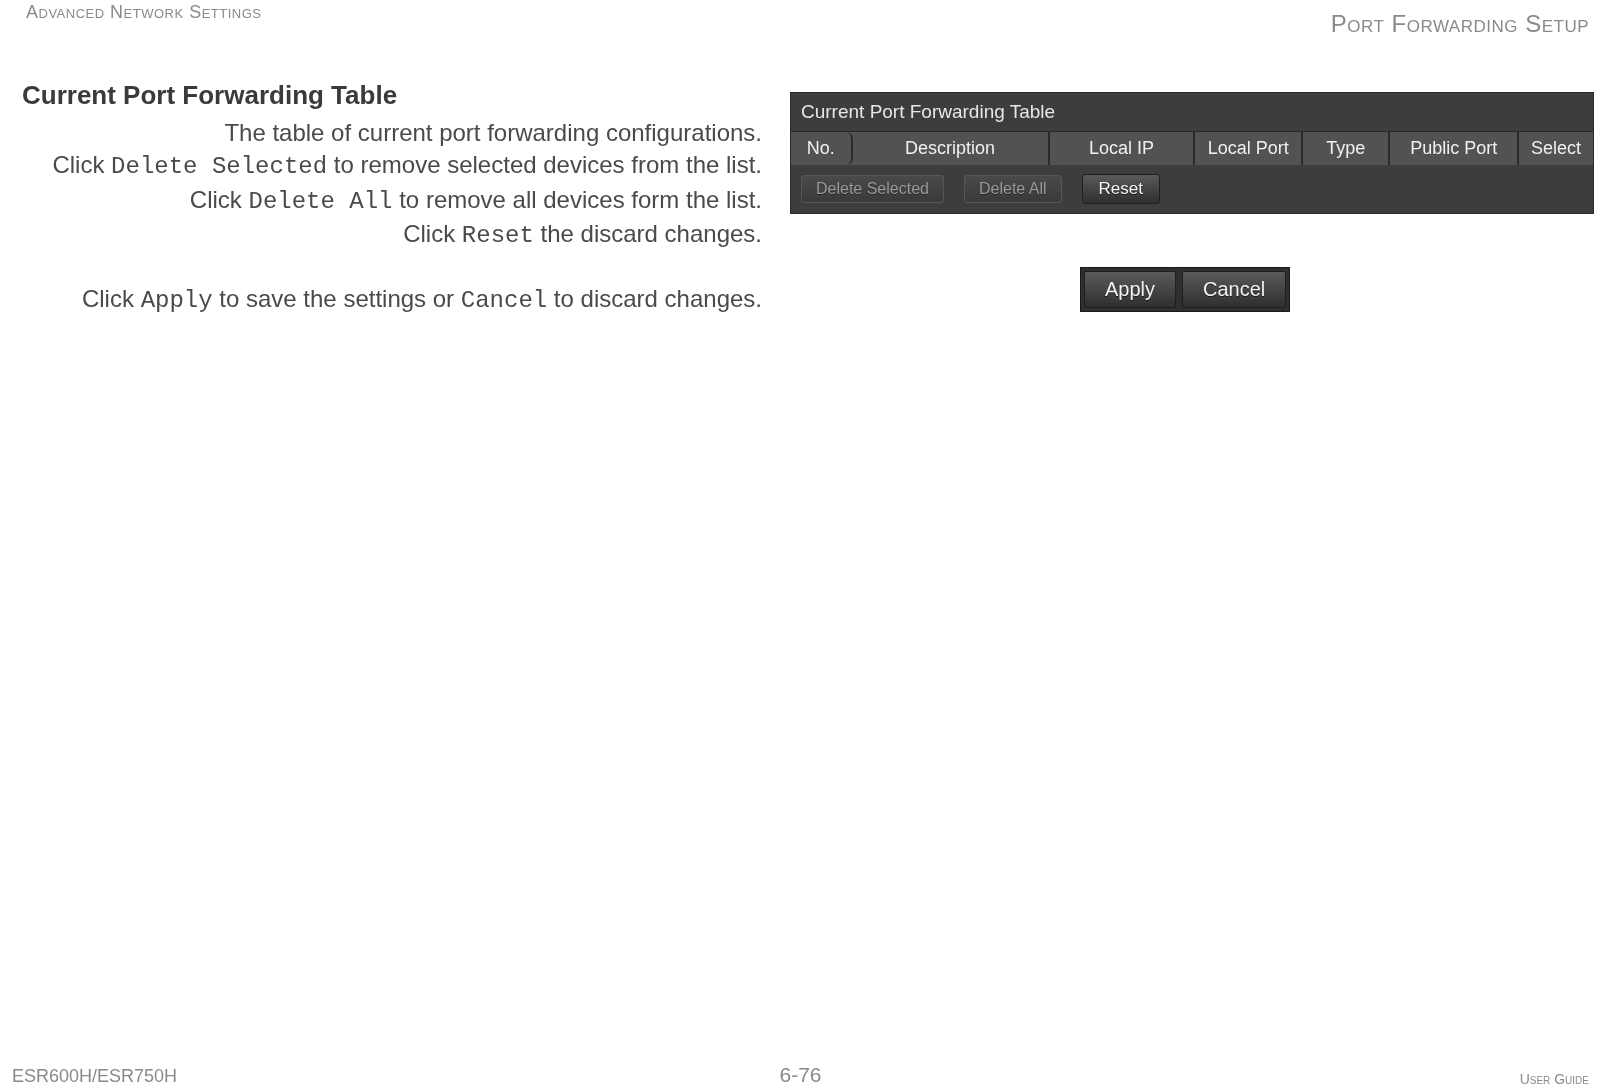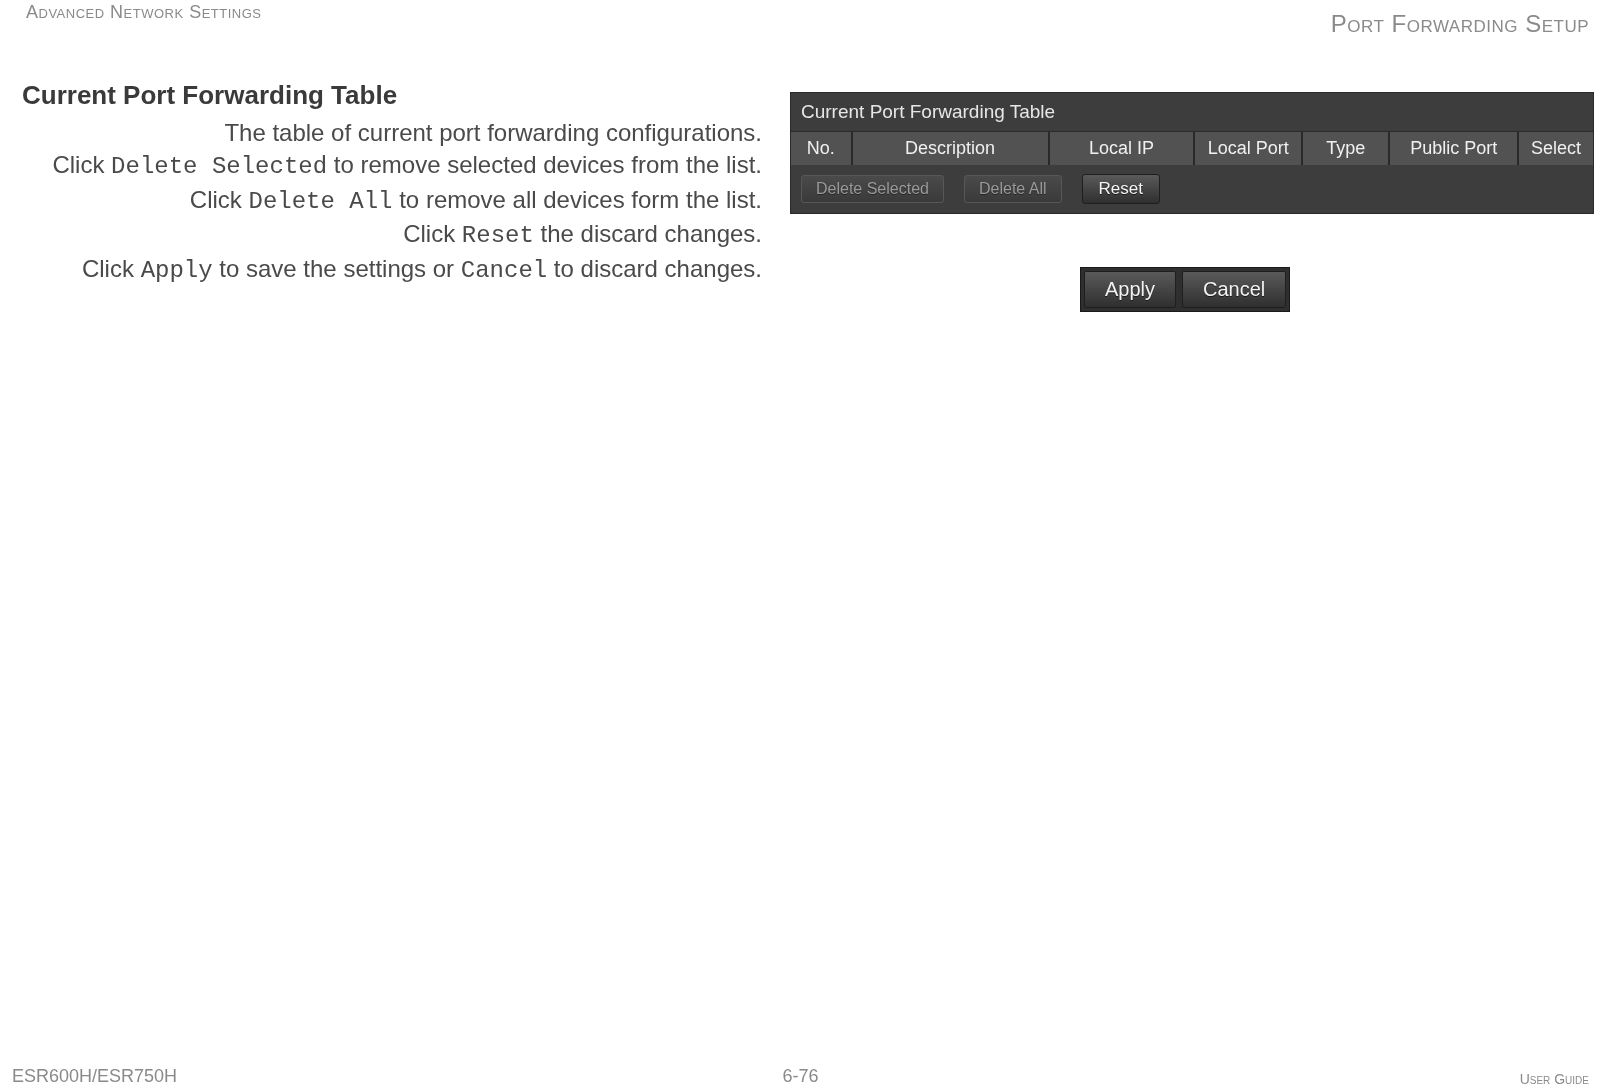--- a/index.html
+++ b/index.html
@@ -48,21 +48,21 @@
     .section-text {
       font-size: 24px;
       color: #4a4a4a;
       line-height: 1.35;
       text-align: right;
     }
     .section-text .mono {
       font-family: "Courier New", Courier, monospace;
     }
     .para-gap {
-      margin-top: 0;
+      margin-top: 30px;
     }
     .content-right {
       position: absolute;
       top: 92px;
       left: 790px;
       width: 804px;
     }
     .router-table-wrap {
       background: #3d3d3d;
       border: 1px solid #2a2a2a;
@@ -82,21 +82,21 @@
       font-size: 18px;
     }
     .router-table-header .col {
       padding: 6px 8px;
       border-right: 2px solid #2a2a2a;
       text-align: center;
     }
     .router-table-header .col:last-child {
       border-right: none;
     }
-    .col-no { width: 64px; text-align: left; }
+    .col-no { width: 64px; text-align: left; border-radius: 7px; }
     .col-desc { width: 207px; text-align: left; padding-left: 18px; }
     .col-lip { width: 153px; }
     .col-lport { width: 113px; }
     .col-type { width: 91px; }
     .col-pport { width: 135px; }
     .col-select { width: 77px; }
     .router-actions {
       display: flex;
       align-items: center;
       background: #3d3d3d;
@@ -147,21 +147,21 @@
       bottom: 4px;
       left: 12px;
       font-size: 18px;
       color: #8a8a8a;
     }
     .footer-center {
       position: absolute;
       bottom: 4px;
       left: 50%;
       transform: translateX(-50%);
-      font-size: 18px;
+      font-size: 21px;
       color: #8a8a8a;
       text-align: center;
     }
     .footer-right {
       position: absolute;
       bottom: 4px;
       right: 12px;
       font-size: 14px;
       font-variant: small-caps;
       color: #8a8a8a;

